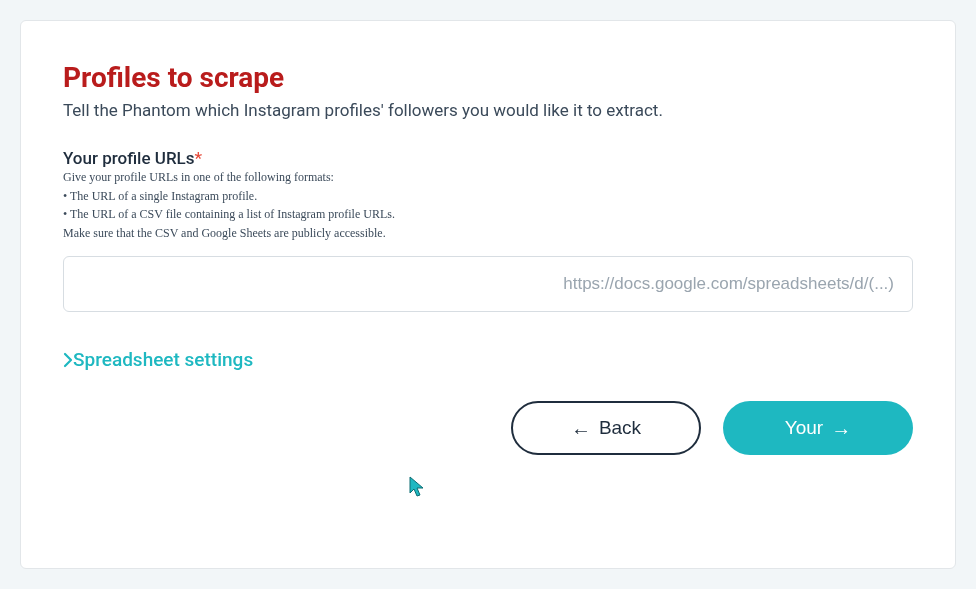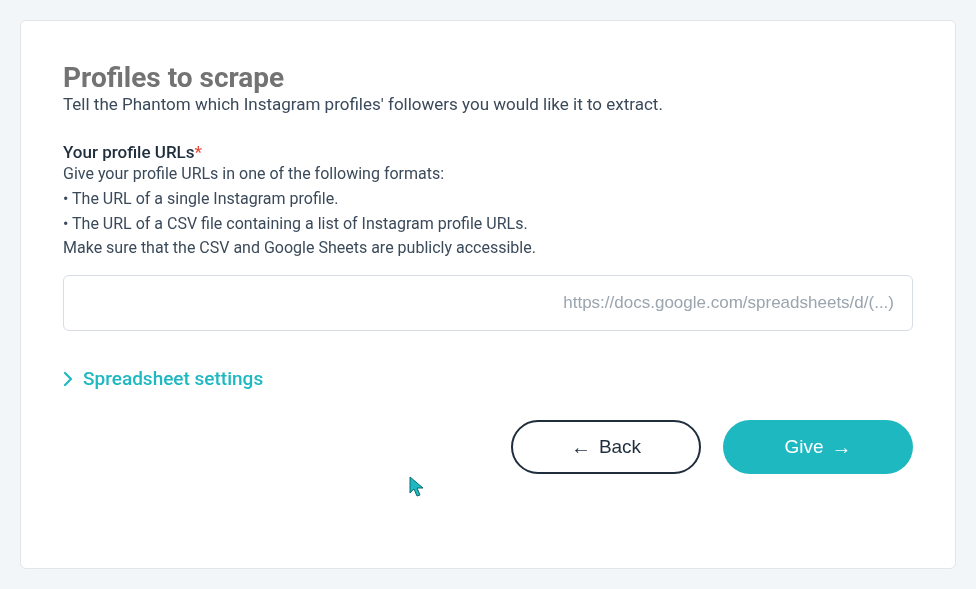--- a/index.html
+++ b/index.html
@@ -17,42 +17,44 @@
     }
     .card {
       background-color: #ffffff;
       border: 1px solid #e2e6e9;
       border-radius: 6px;
       padding: 40px 42px 30px 42px;
       height: 100%;
       position: relative;
     }
     h1 {
-      color: #737373;
+      color: #b91c1c;
       font-size: 28px;
       font-weight: 700;
+      margin-bottom: 6px;
     }
     .subtitle {
       color: #3b4a5a;
       font-size: 17px;
       font-weight: 400;
       margin-bottom: 28px;
     }
     .field-label {
       color: #1f2d3d;
       font-size: 17px;
       font-weight: 500;
     }
     .required {
       color: #e74c3c;
     }
     .description-line {
       color: #3b4a5a;
-      font-size: 16px;
+      font-size: 12px;
       line-height: 1.55;
+      font-family: Liberation Serif, serif;
     }
     .link {
       color: #1eb8c1;
       text-decoration: none;
       cursor: pointer;
     }
     .url-input {
       width: 100%;
       margin-top: 14px;
       padding: 17px 18px;
@@ -63,21 +65,20 @@
       outline: none;
       text-align: right;
     }
     .url-input::placeholder {
       color: #9aa5af;
     }
     .accordion {
       margin-top: 36px;
       display: flex;
       align-items: center;
-      gap: 10px;
       cursor: pointer;
     }
     .accordion-chevron {
       color: #1eb8c1;
       display: inline-flex;
       align-items: center;
     }
     .accordion-label {
       color: #1eb8c1;
       font-size: 19px;
@@ -149,21 +150,21 @@
     </span>
     <span class="accordion-label">Spreadsheet settings</span>
   </div>
 
   <div class="button-row">
     <button class="btn btn-outline">
       <span class="arrow">←</span>
       <span>Back</span>
     </button>
     <button class="btn btn-primary">
-      <span>Give</span>
+      <span>Your</span>
       <span class="arrow">→</span>
     </button>
   </div>
 
   <svg class="cursor-svg" width="16" height="22" viewBox="0 0 16 22">
     <path d="M1 1 L1 17 L5 13 L8 20 L11 19 L8 12 L14 12 Z" fill="#1eb8c1" stroke="#0d6d73" stroke-width="1"></path>
   </svg>
 
 </div>
 

